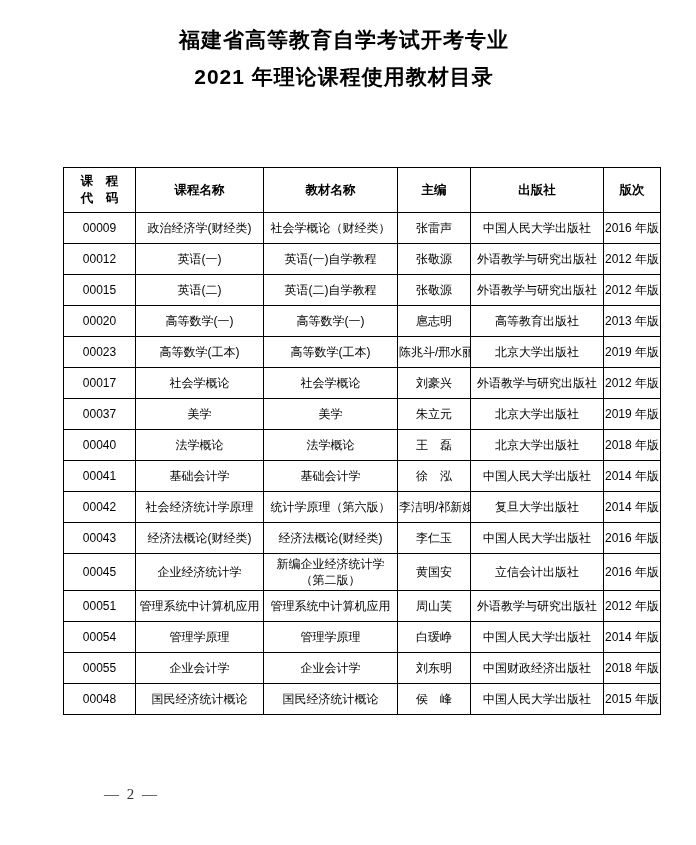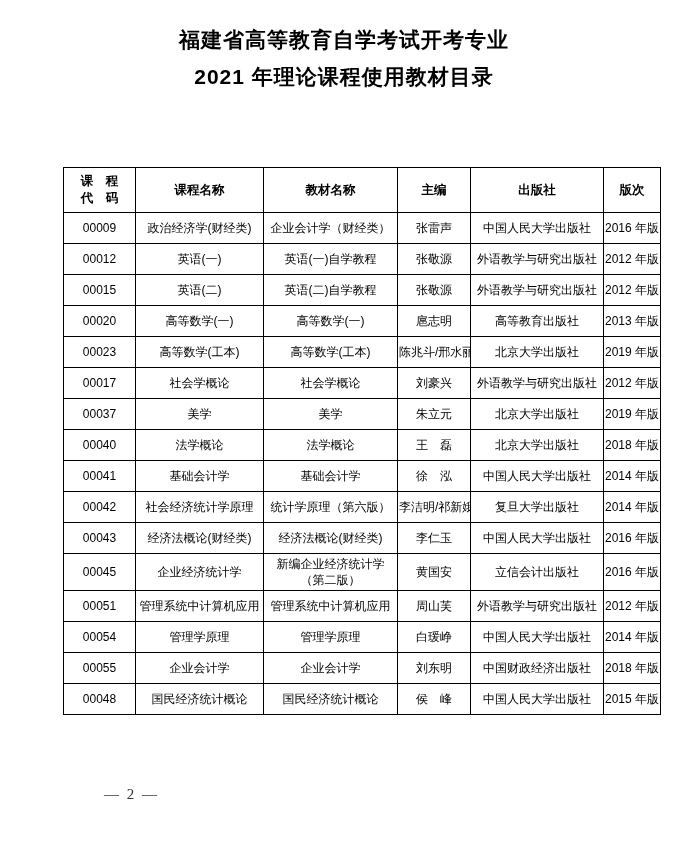--- a/index.html
+++ b/index.html
@@ -87,21 +87,21 @@
       <th>教材名称</th>
       <th>主编</th>
       <th>出版社</th>
       <th>版次</th>
     </tr>
   </thead>
   <tbody>
       <tr>
     <td class="c-code">00009</td>
     <td class="c-course">政治经济学(财经类)</td>
-    <td class="c-textbook">企业会计学（财经类）</td>
+    <td class="c-textbook">社会学概论（财经类）</td>
     <td class="c-editor">张雷声</td>
     <td class="c-publisher">中国人民大学出版社</td>
     <td class="c-edition">2016 年版</td>
   </tr>
       <tr>
     <td class="c-code">00012</td>
     <td class="c-course">英语(一)</td>
     <td class="c-textbook">英语(一)自学教程</td>
     <td class="c-editor">张敬源</td>
     <td class="c-publisher">外语教学与研究出版社</td>

